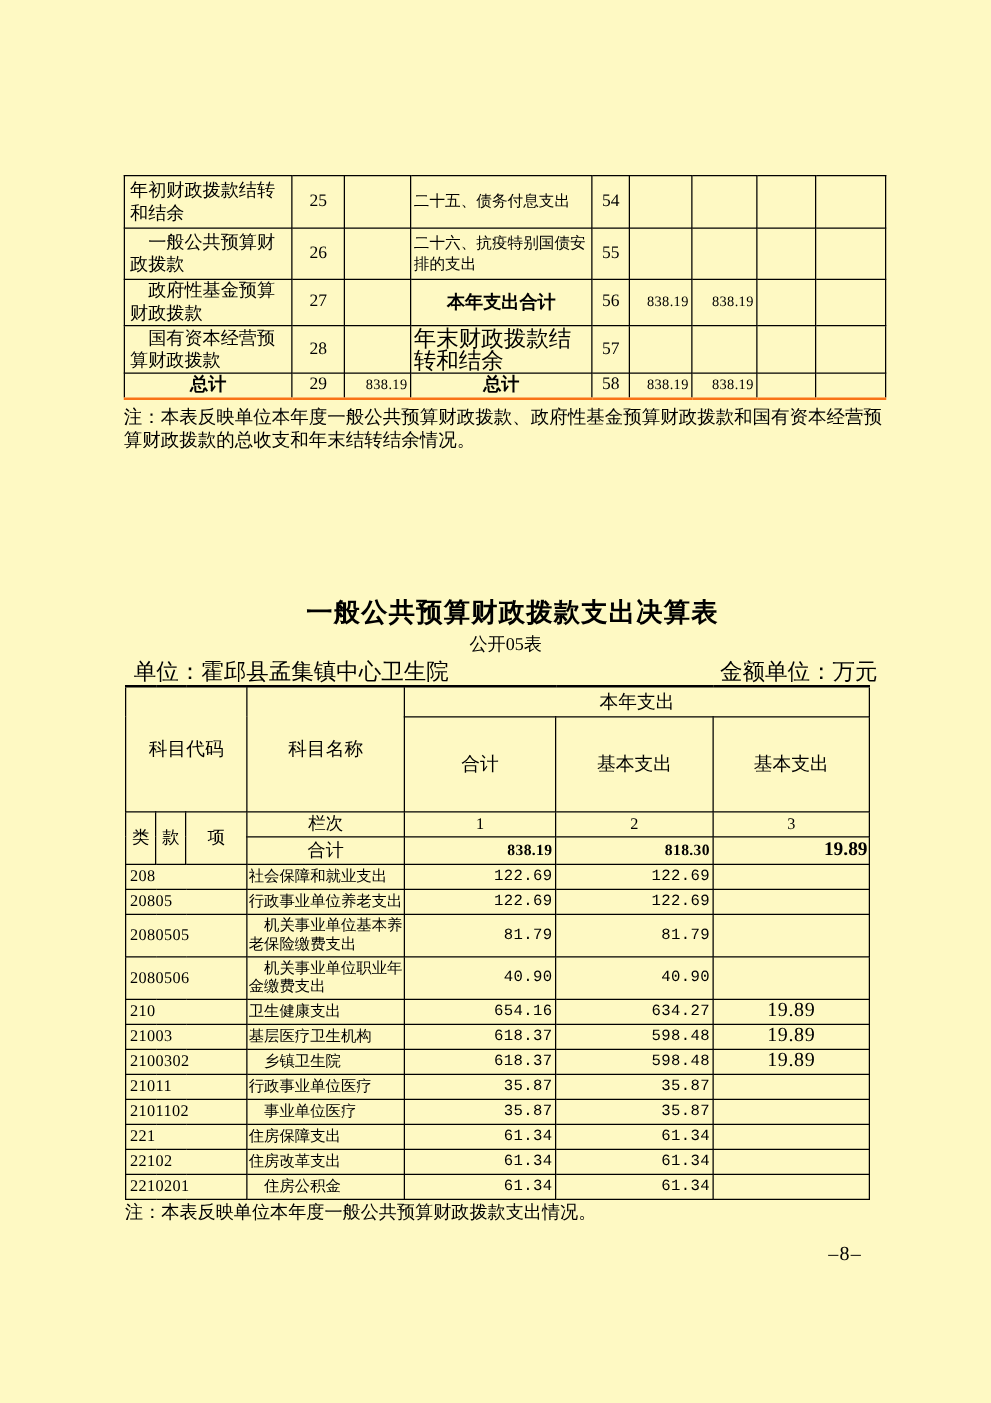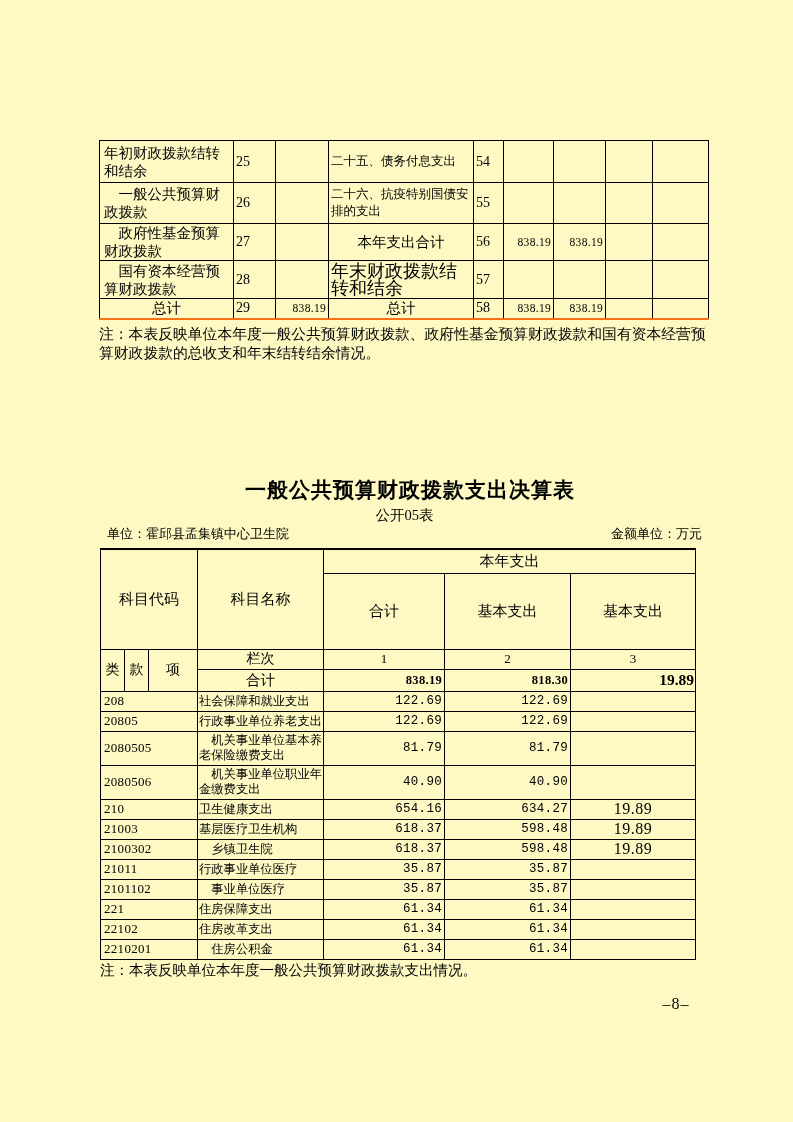--- a/index.html
+++ b/index.html
@@ -10,38 +10,38 @@
     margin:0 auto; overflow:hidden;
   }
   table { border-collapse:collapse; table-layout:fixed; }
   td { border:1px solid #000; vertical-align:middle; padding:0 2px; overflow:hidden; }
 
   
   #t1 { position:absolute; left:99px; top:140px; }
   #t1 td { font-size:14px; line-height:18px; }
   #t1 .lbl  { font-size:14.5px; line-height:18px; padding:0 4px; text-align:left; }
   #t1 .rlbl { font-size:12.5px; line-height:17px; padding:0 2px; text-align:left; }
-  #t1 .ln   { text-align:left; font-size:14px; }
+  #t1 .ln   { text-align:center; font-size:14px; }
   #t1 .amt  { text-align:right; font-size:11.5px; padding:0 2px 0 1px; letter-spacing:0.3px; }
-  #t1 .bc   { font-weight:normal; text-align:center; }
+  #t1 .bc   { font-weight:bold; text-align:center; }
   #t1 tr.last td { border-bottom:2px solid #f97316; }
 
   
   .note { position:absolute; font-size:14.8px; line-height:19px; text-align:left; }
   #t1note { left:99px; top:325px; width:613px; }
   #t2note { left:100px; top:961px; width:613px; font-size:14.5px; }
 
   
   #title {
     position:absolute; left:107px; top:476px; width:606px; text-align:center;
     font-family:"Liberation Sans","DejaVu Sans",sans-serif;
     font-weight:bold; font-size:21px; letter-spacing:1px;
   }
   #tcode { position:absolute; left:107px; top:506px; width:595px; text-align:center; font-size:14.5px; }
-  #orgline { position:absolute; left:107px; top:525px; width:595px; display:flex; justify-content:space-between; font-size:13px; }
+  #orgline { position:absolute; left:107px; top:525px; width:595px; display:flex; justify-content:space-between; font-size:18px; }
 
   
   #t2 { position:absolute; left:100px; top:548px; border-top:2.5px solid #000; }
   #t2 td { font-size:14px; }
   #t2 .hdr  { text-align:center; font-size:15px; }
   #t2 .sub  { text-align:center; font-size:14px; }
   #t2 .colno{ text-align:center; font-size:13px; }
   #t2 .code { font-size:13px; text-align:left; padding-left:3px; letter-spacing:0.3px; }
   #t2 .name { font-size:12.3px; line-height:15px; text-align:left; padding:1px 1px; }
   #t2 .rnum { font-size:12.5px; text-align:right; padding-right:2px; letter-spacing:0.3px;font-family:Liberation Mono, monospace; }

